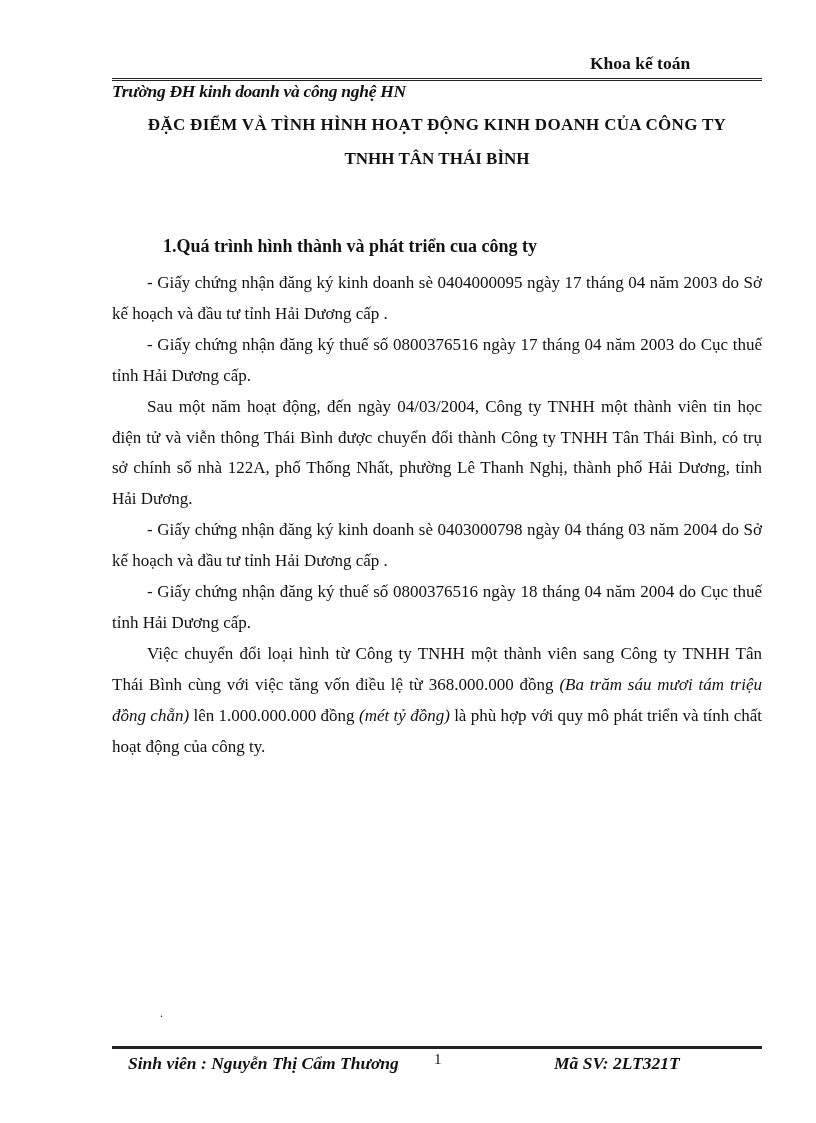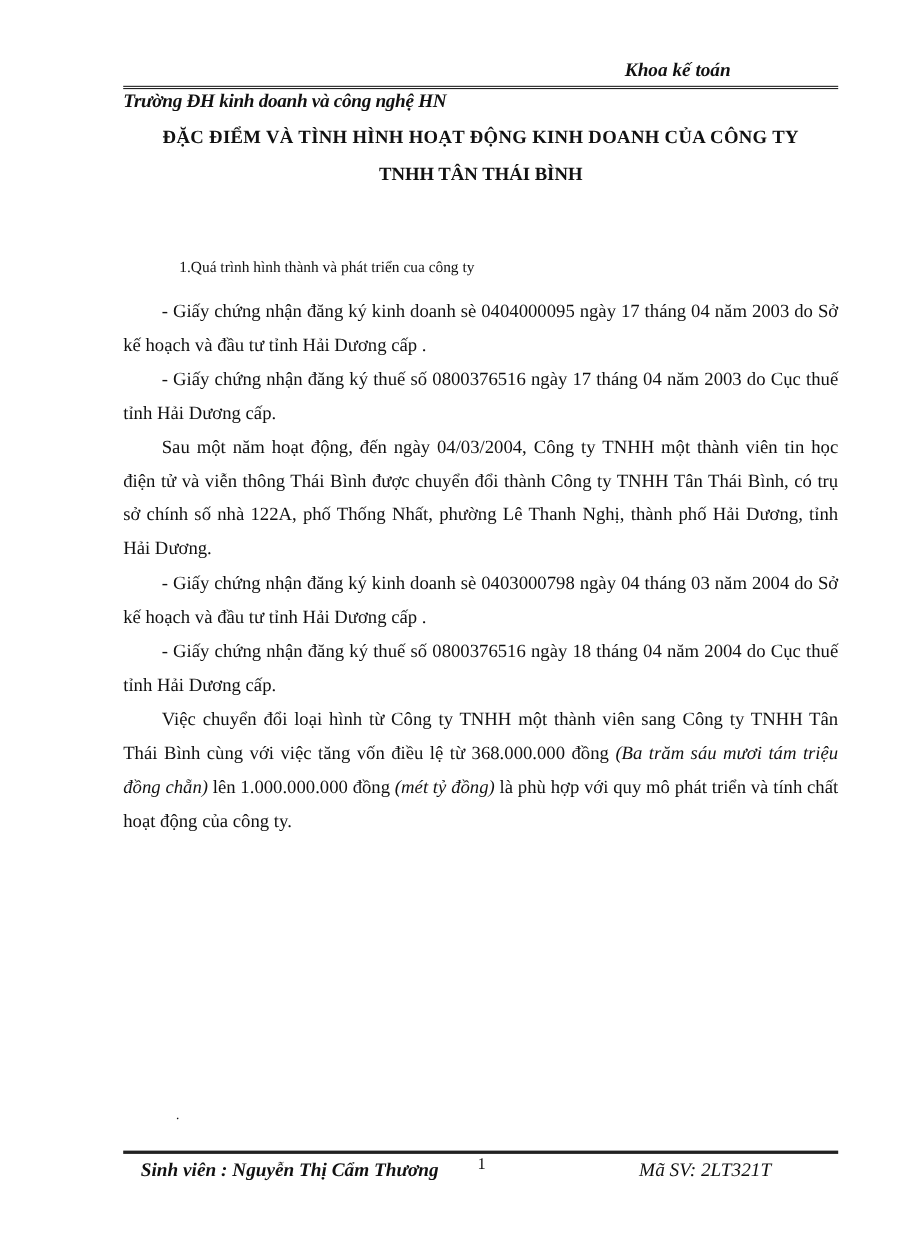--- a/index.html
+++ b/index.html
@@ -2,37 +2,37 @@
 <html><head>
 <meta charset="utf-8">
 <style>
   html, body { margin: 0; padding: 0; background: #ffffff; }
   body { width: 816px; height: 1123px; position: relative; overflow: hidden;
          font-family: "Liberation Serif", "DejaVu Serif", serif; color: #111; }
   .header { position: absolute; left: 112px; top: 50px; width: 650px; height: 28px;
             border-bottom: 3px double #222; }
   .header .left { position: absolute; left: 0; top: 3px; font-style: italic; font-weight: bold;
                   font-size: 17.5px; letter-spacing: -0.3px; margin-top: 28px; }
-  .header .right { position: absolute; left: 456px; top: 3px; font-style: italic; font-weight: bold;
+  .header .right { position: absolute; left: 478px; top: 3px; font-weight: bold;
                    font-size: 17.5px; }
   .titles { position: absolute; left: 112px; top: 108px; width: 650px; text-align: center;
             font-weight: bold; font-size: 17px; }
   .titles div { height: 34px; line-height: 34px; }
   .titles .t1 { letter-spacing: 0.3px; text-align: center; }
-  .section-heading { position: absolute; left: 163px; top: 236px; font-weight: normal; font-size: 14px; }
+  .section-heading { position: absolute; left: 163px; top: 236px; font-weight: bold; font-size: 18px; }
   .body-text { position: absolute; left: 112px; top: 268px; width: 650px; font-size: 17px;
                line-height: 30.9px; text-align: justify; }
   .body-text p { margin: 0; text-indent: 35px; text-align-last: left; }
   .body-text i { font-style: italic; }
   .dot { position: absolute; left: 160px; top: 1006px; font-size: 12px; }
   .footer { position: absolute; left: 112px; top: 1046px; width: 650px; height: 30px;
             border-top: 3px solid #222; }
   .footer .left { position: absolute; left: 16px; top: 4px; font-style: italic; font-weight: bold; font-size: 17.5px; }
   .footer .page { position: absolute; left: 322px; top: 2px; font-size: 15px; }
-  .footer .right { position: absolute; left: 442px; top: 4px; font-style: italic; font-weight: normal; font-size: 17.5px; margin-left: 27px; }
+  .footer .right { position: absolute; left: 442px; top: 4px; font-style: italic; font-weight: bold; font-size: 17.5px; }
 </style>
 </head>
 <body>
 
 <div class="header">
   <span class="left">Trường ĐH kinh doanh và công nghệ HN</span>
   <span class="right">Khoa kế toán</span>
 </div>
 
 <div class="titles">

